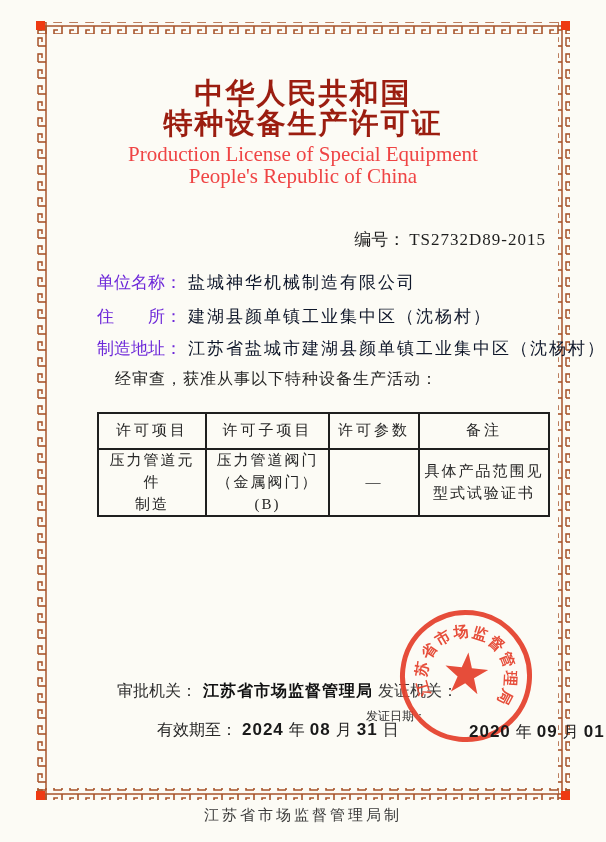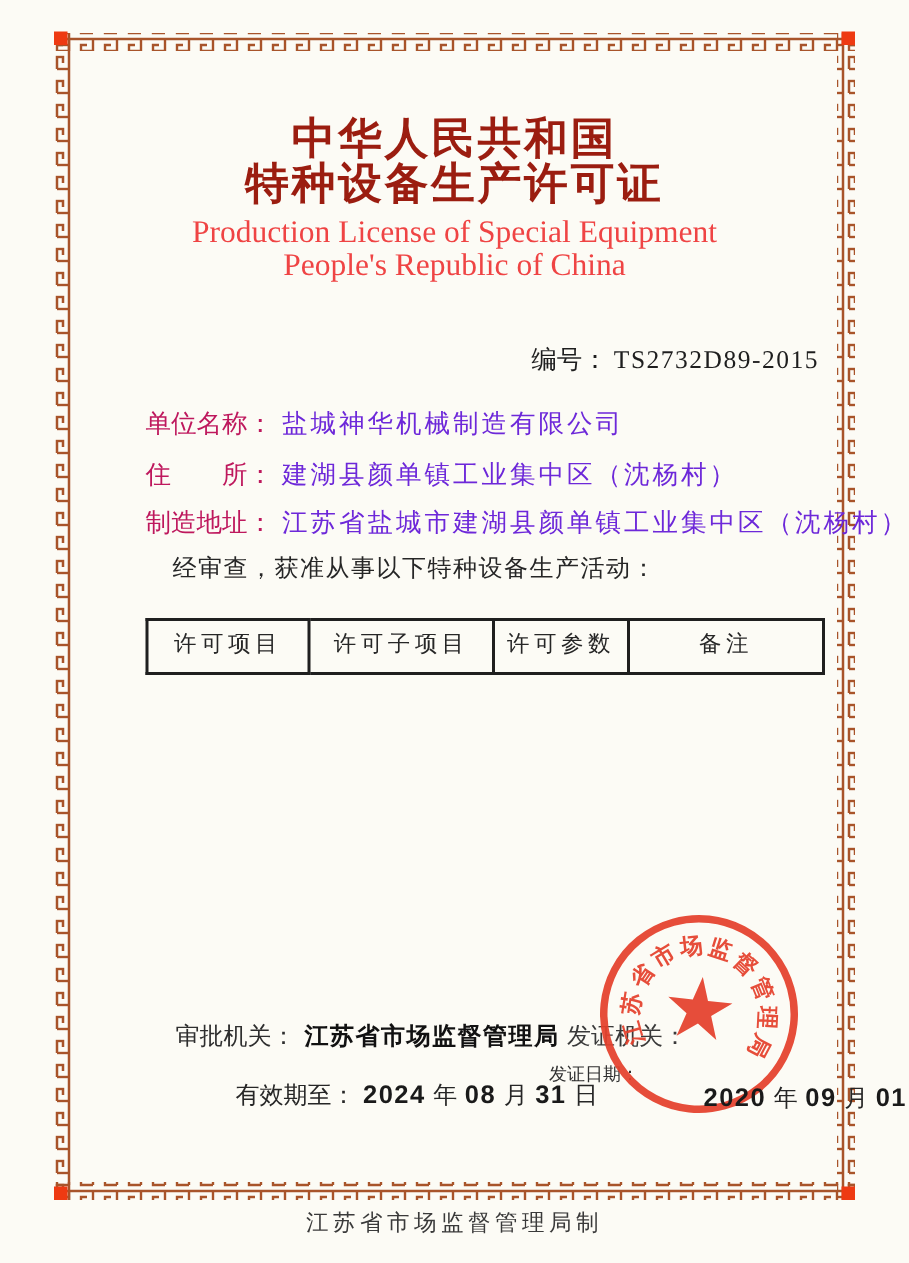--- a/index.html
+++ b/index.html
@@ -23,22 +23,22 @@
   .title-en{
     left:0;right:0;text-align:center;
     font-size:21px;color:#ef4444;line-height:22px;
     font-family:"Liberation Serif",serif;
   }
   
   .serial-line{right:60px;top:228px;font-size:17px;color:#1e1e1e;}
   .serial-line .val{font-family:"Liberation Serif",serif;letter-spacing:1px;margin-left:4px;}
   
   .field{left:97px;font-size:17px;white-space:nowrap;}
-  .field .lbl{color:#be185d;text-align:center;}
-  .field .val{color:#6d28d9;letter-spacing:2px;margin-left:6px;}
+  .field .lbl{color:#6d28d9;text-align:center;}
+  .field .val{color:#0f172a;letter-spacing:2px;margin-left:6px;}
   .note-line{left:115px;top:369px;font-size:16px;color:#262626;letter-spacing:1px;}
   
   table.license{
     position:absolute;left:97px;top:412px;
     border-collapse:collapse;table-layout:fixed;
     font-size:15px;color:#262626;
   }
   table.license th,table.license td{
     border:2px solid #1f1f1f;
     text-align:center;vertical-align:middle;
@@ -139,20 +139,29 @@
       <col style="width:90px">
       <col style="width:130px">
   </colgroup>
   <tbody>
       <tr>
     <th>许可项目</th>
     <th>许可子项目</th>
     <th>许可参数</th>
     <th>备注</th>
   </tr>
+  <tr>
+    <td>压力管道元件
+制造</td>
+    <td>压力管道阀门
+（金属阀门）(B)</td>
+    <td>—</td>
+    <td>具体产品范围见
+型式试验证书</td>
+  </tr>
 </tbody>
   </table>
 
 <div class="abs auth-line">
   <span class="lbl">审批机关：</span><span class="bold-val">江苏省市场监督管理局</span>
 </div>
 <div class="abs issuer-label">发证机关：</div>
 
 <div class="abs date-line" style="left:117px;top:720px">
   <span>有效期至：</span><span class="num">2024</span><span>年</span><span class="num">08</span><span>月</span><span class="num">31</span><span>日</span>

